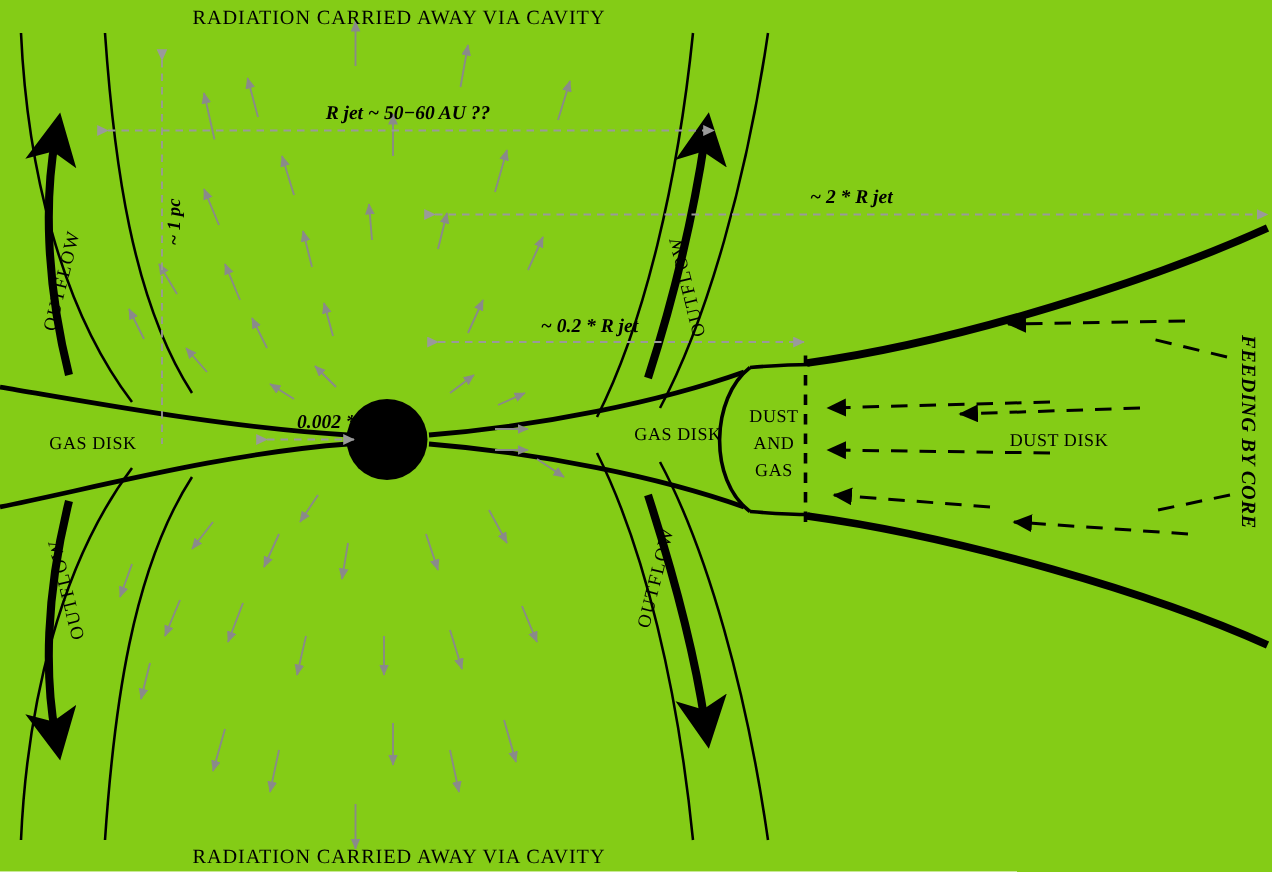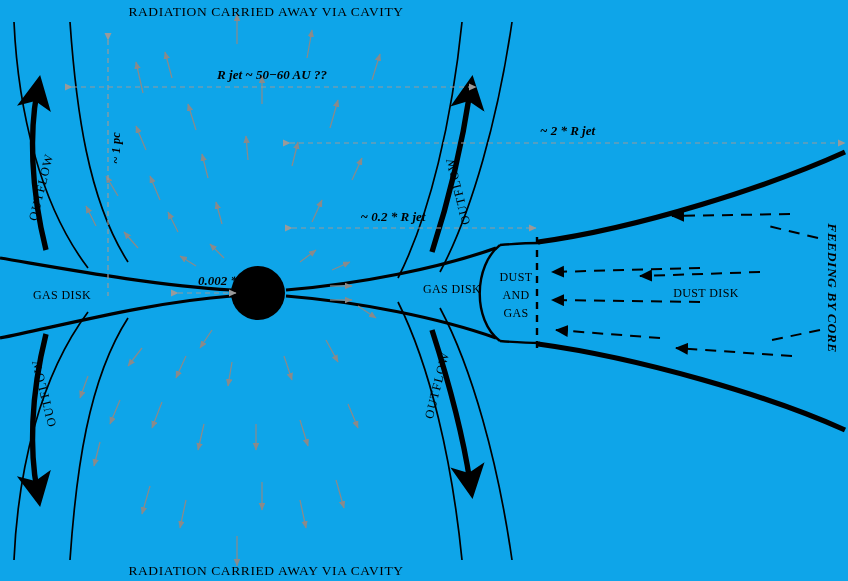--- a/index.html
+++ b/index.html
@@ -4,21 +4,21 @@
 <style>
   html, body {
     margin: 0;
     padding: 0;
     background: #ffffff;
   }
   #diagram-root {
     position: relative;
     width: 848px;
     height: 581px;
-    background: #0ea5e9;
+    background: #84cc16;
     font-family: "Liberation Serif", serif;
     overflow: hidden;
   }
   svg#scene {
     position: absolute;
     top: 0;
     left: 0;
     width: 848px;
     height: 581px;
   }

